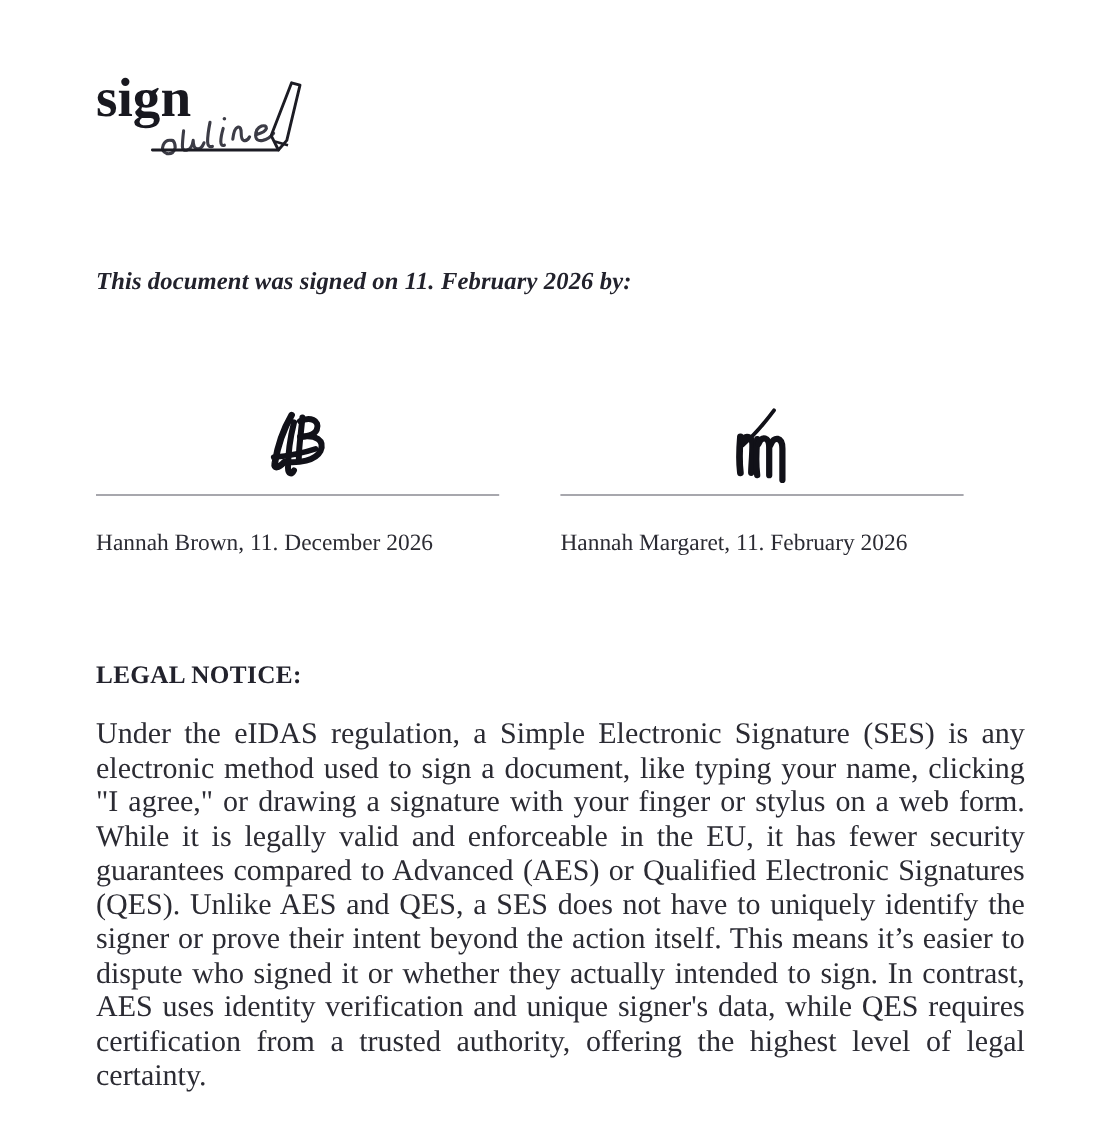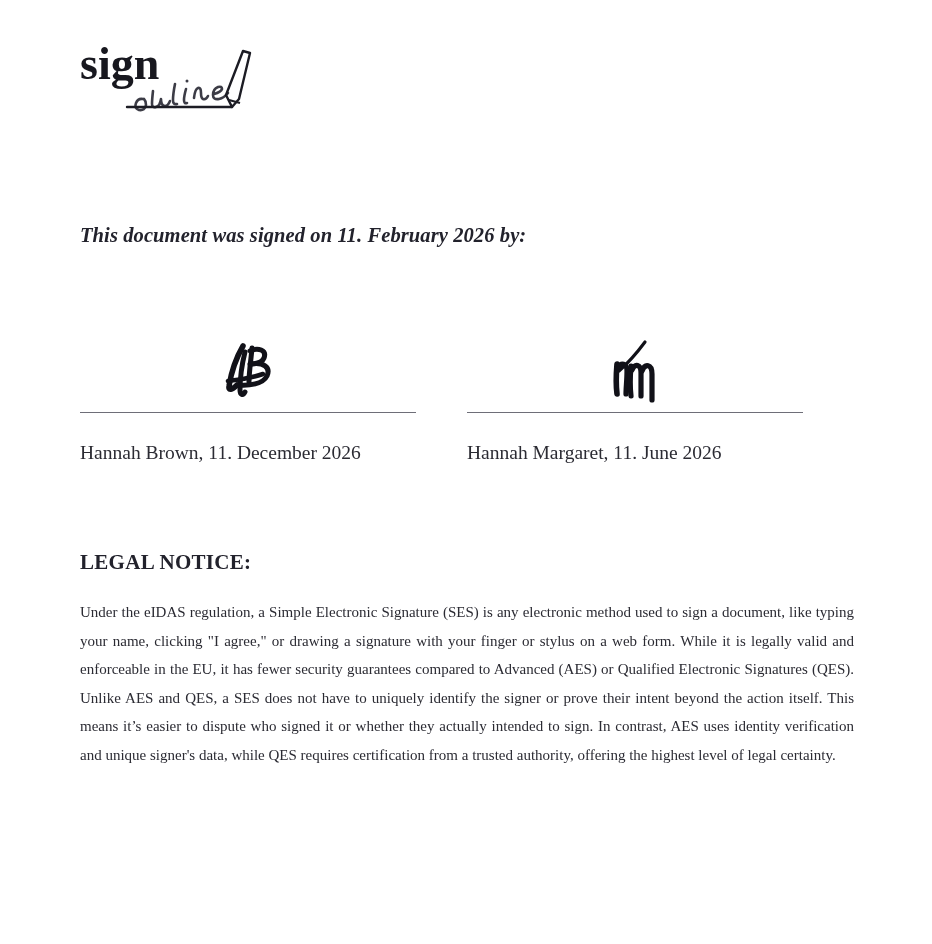--- a/index.html
+++ b/index.html
@@ -19,21 +19,21 @@
     width: 932px;
     height: 944px;
     box-sizing: border-box;
     padding: 0 80px;
   }
 
   
   .logo-block {
     position: absolute;
     left: 80px;
-    top: 37px;
+    top: 55px;
     width: 180px;
     height: 78px;
   }
   .logo-svg { display: block; }
 
   
   .signed-heading {
     position: absolute;
     left: 80px;
     top: 224px;
@@ -91,21 +91,21 @@
     font-size: 21px;
     font-weight: bold;
     letter-spacing: 0.3px;
     color: #22222c;
   }
   .legal-body {
     position: absolute;
     left: 80px;
     top: 598px;
     width: 774px;
-    font-size: 15px;
+    font-size: 25px;
     line-height: 28.5px;
     text-align: justify;
     text-justify: inter-word;
     color: #2b2b33;
   }
   .source-line {
     position: absolute;
     left: 80px;
     top: 876px;
     font-size: 19px;
@@ -175,21 +175,21 @@
             <path d="M10 30 C9 42, 9 52, 10 60" stroke-width="5.6"></path>
             <path d="M11 34 C14 28, 20 29, 20 37 C20 46, 19 54, 19 60" stroke-width="5.2"></path>
 
             <path d="M24 32 C23 44, 23 54, 24 62" stroke-width="5.2"></path>
             <path d="M25 36 C28 29, 34 30, 34 39 C34 48, 34 56, 34 62" stroke-width="5.2"></path>
             <path d="M35 37 C38 29, 45 30, 45 40 C45 50, 45 58, 45 66" stroke-width="5.2"></path>
           </g>
         </svg>
       </div>
       <div class="sign-rule"></div>
-      <div class="sign-name">Hannah Margaret, 11. June 2026</div>
+      <div class="sign-name">Hannah Margaret, 11. February 2026</div>
     </div>
 
   </div>
 
   <div class="legal-title">LEGAL NOTICE:</div>
 
   <div class="legal-body">Under the eIDAS regulation, a Simple Electronic Signature (SES) is any electronic method used to sign a document, like typing your name, clicking "I agree," or drawing a signature with your finger or stylus on a web form. While it is legally valid and enforceable in the EU, it has fewer security guarantees compared to Advanced (AES) or Qualified Electronic Signatures (QES). Unlike AES and QES, a SES does not have to uniquely identify the signer or prove their intent beyond the action itself. This means it’s easier to dispute who signed it or whether they actually intended to sign. In contrast, AES uses identity verification and unique signer's data, while QES requires certification from a trusted authority, offering the highest level of legal certainty.</div>
 
 
 </div>

